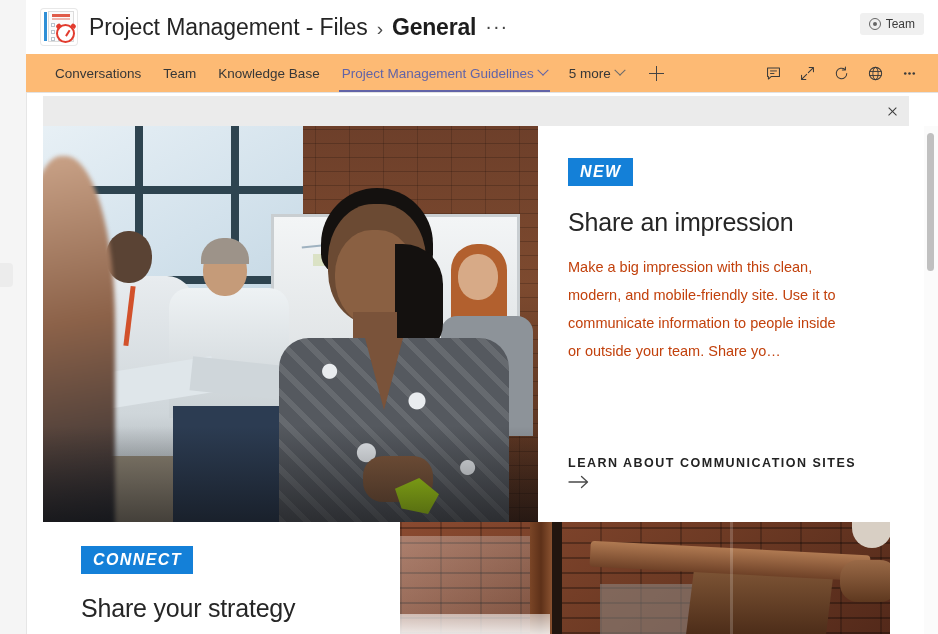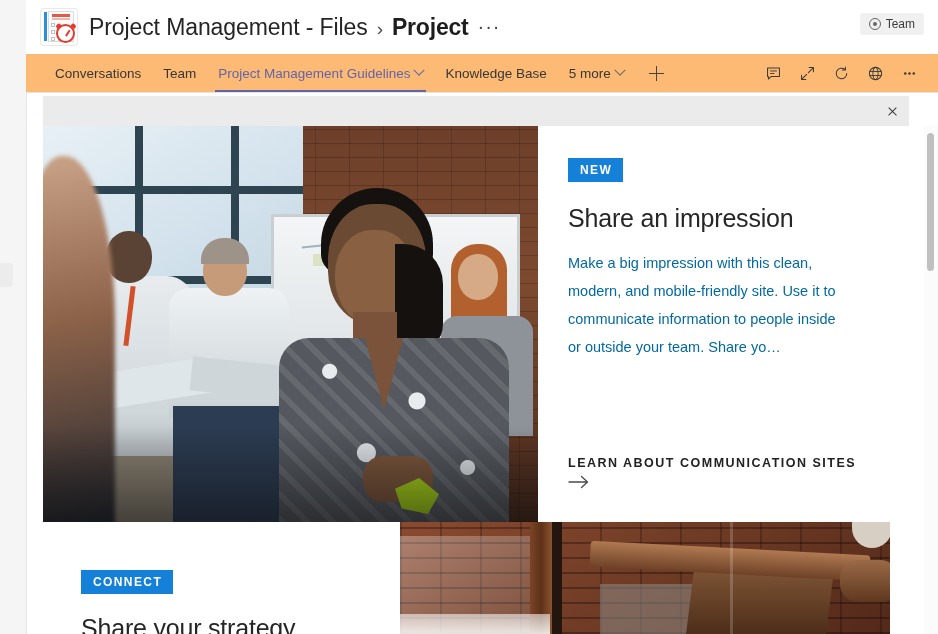--- a/index.html
+++ b/index.html
@@ -121,34 +121,35 @@
 
   
   .hero { position:absolute; left:0; top:0; width:847px; height:396px; display:flex; }
   .hero-img { width:495px; height:396px; position:relative; overflow:hidden; background:#2b2f33; }
   .hero-text {
     width:352px; height:396px; background:#ffffff;
     padding:32px 0 0 30px; box-sizing:border-box; position:relative;
   }
   .badge {
     display:inline-block; background:#1480d8; color:#ffffff;
-    font-size:12px; font-weight:700; letter-spacing:1.4px;
+    font-size:16px; font-weight:700; letter-spacing:1.4px;
     padding:5px 11px 5px 12px;
+    font-style:italic;
   }
   .hero-h { font-size:25px; color:#262626; font-weight:400; margin-top:22px; letter-spacing:-0.2px; }
-  .hero-p { font-size:14.5px; color:#0369a1; line-height:28px; margin-top:16px; width:280px; }
+  .hero-p { font-size:14.5px; color:#c2410c; line-height:28px; margin-top:16px; width:280px; }
   .hero-link {
     position:absolute; left:30px; top:328px; width:310px;
     font-size:12.5px; color:#222; font-weight:600; letter-spacing:1.5px; line-height:19px; cursor:pointer;
   }
   .arrow-r { display:block; margin-top:2px; }
 
   
   .sec2 { position:absolute; left:0; top:396px; width:847px; height:112px; display:flex; }
-  .sec2-text { width:357px; background:#ffffff; padding:48px 0 0 38px; box-sizing:border-box; }
+  .sec2-text { width:357px; background:#ffffff; padding:24px 0 0 38px; box-sizing:border-box; }
   .sec2-h { font-size:25px; color:#262626; font-weight:400; margin-top:20px; letter-spacing:-0.2px; }
   .sec2-img { width:490px; position:relative; overflow:hidden; background:#5b3426; }
 
   
   .scrollbar {
     position:absolute; right:0; top:126px; width:14px; height:508px; background:#fbfbfb;
   }
   .scroll-thumb {
     position:absolute; left:3px; top:7px; width:7px; height:138px;
     background:#c0c0c0; border-radius:4px;
@@ -261,44 +262,44 @@
       <div class="row" style="left:10px; top:28px;"></div>
       <div class="rowline" style="left:17px; top:30px; width:12px;"></div>
       <div class="bellL"></div>
       <div class="bellR"></div>
       <div class="clock"></div>
     </div>
 
     <div class="title-wrap">
       <span class="title-main">Project Management - Files</span>
       <span class="title-sep">›</span>
-      <span class="title-channel">Project</span>
+      <span class="title-channel">General</span>
       <span class="title-ellipsis">···</span>
     </div>
 
     <div class="team-badge">
       <span class="eye-ico"></span>
       <span>Team</span>
     </div>
   </div>
 
   <div class="tabbar">
     <div class="tabs">
       <div class="tab">
         <span>Conversations</span>
       </div>
       <div class="tab">
         <span>Team</span>
       </div>
+      <div class="tab">
+        <span>Knowledge Base</span>
+      </div>
       <div class="tab active">
         <span>Project Management Guidelines</span>
         <span class="caret"></span>
-      </div>
-      <div class="tab">
-        <span>Knowledge Base</span>
       </div>
       <div class="tab">
         <span>5 more</span>
         <span class="caret"></span>
       </div>
       <div class="tab-add">
         <span class="plus"></span>
       </div>
     </div>
 

